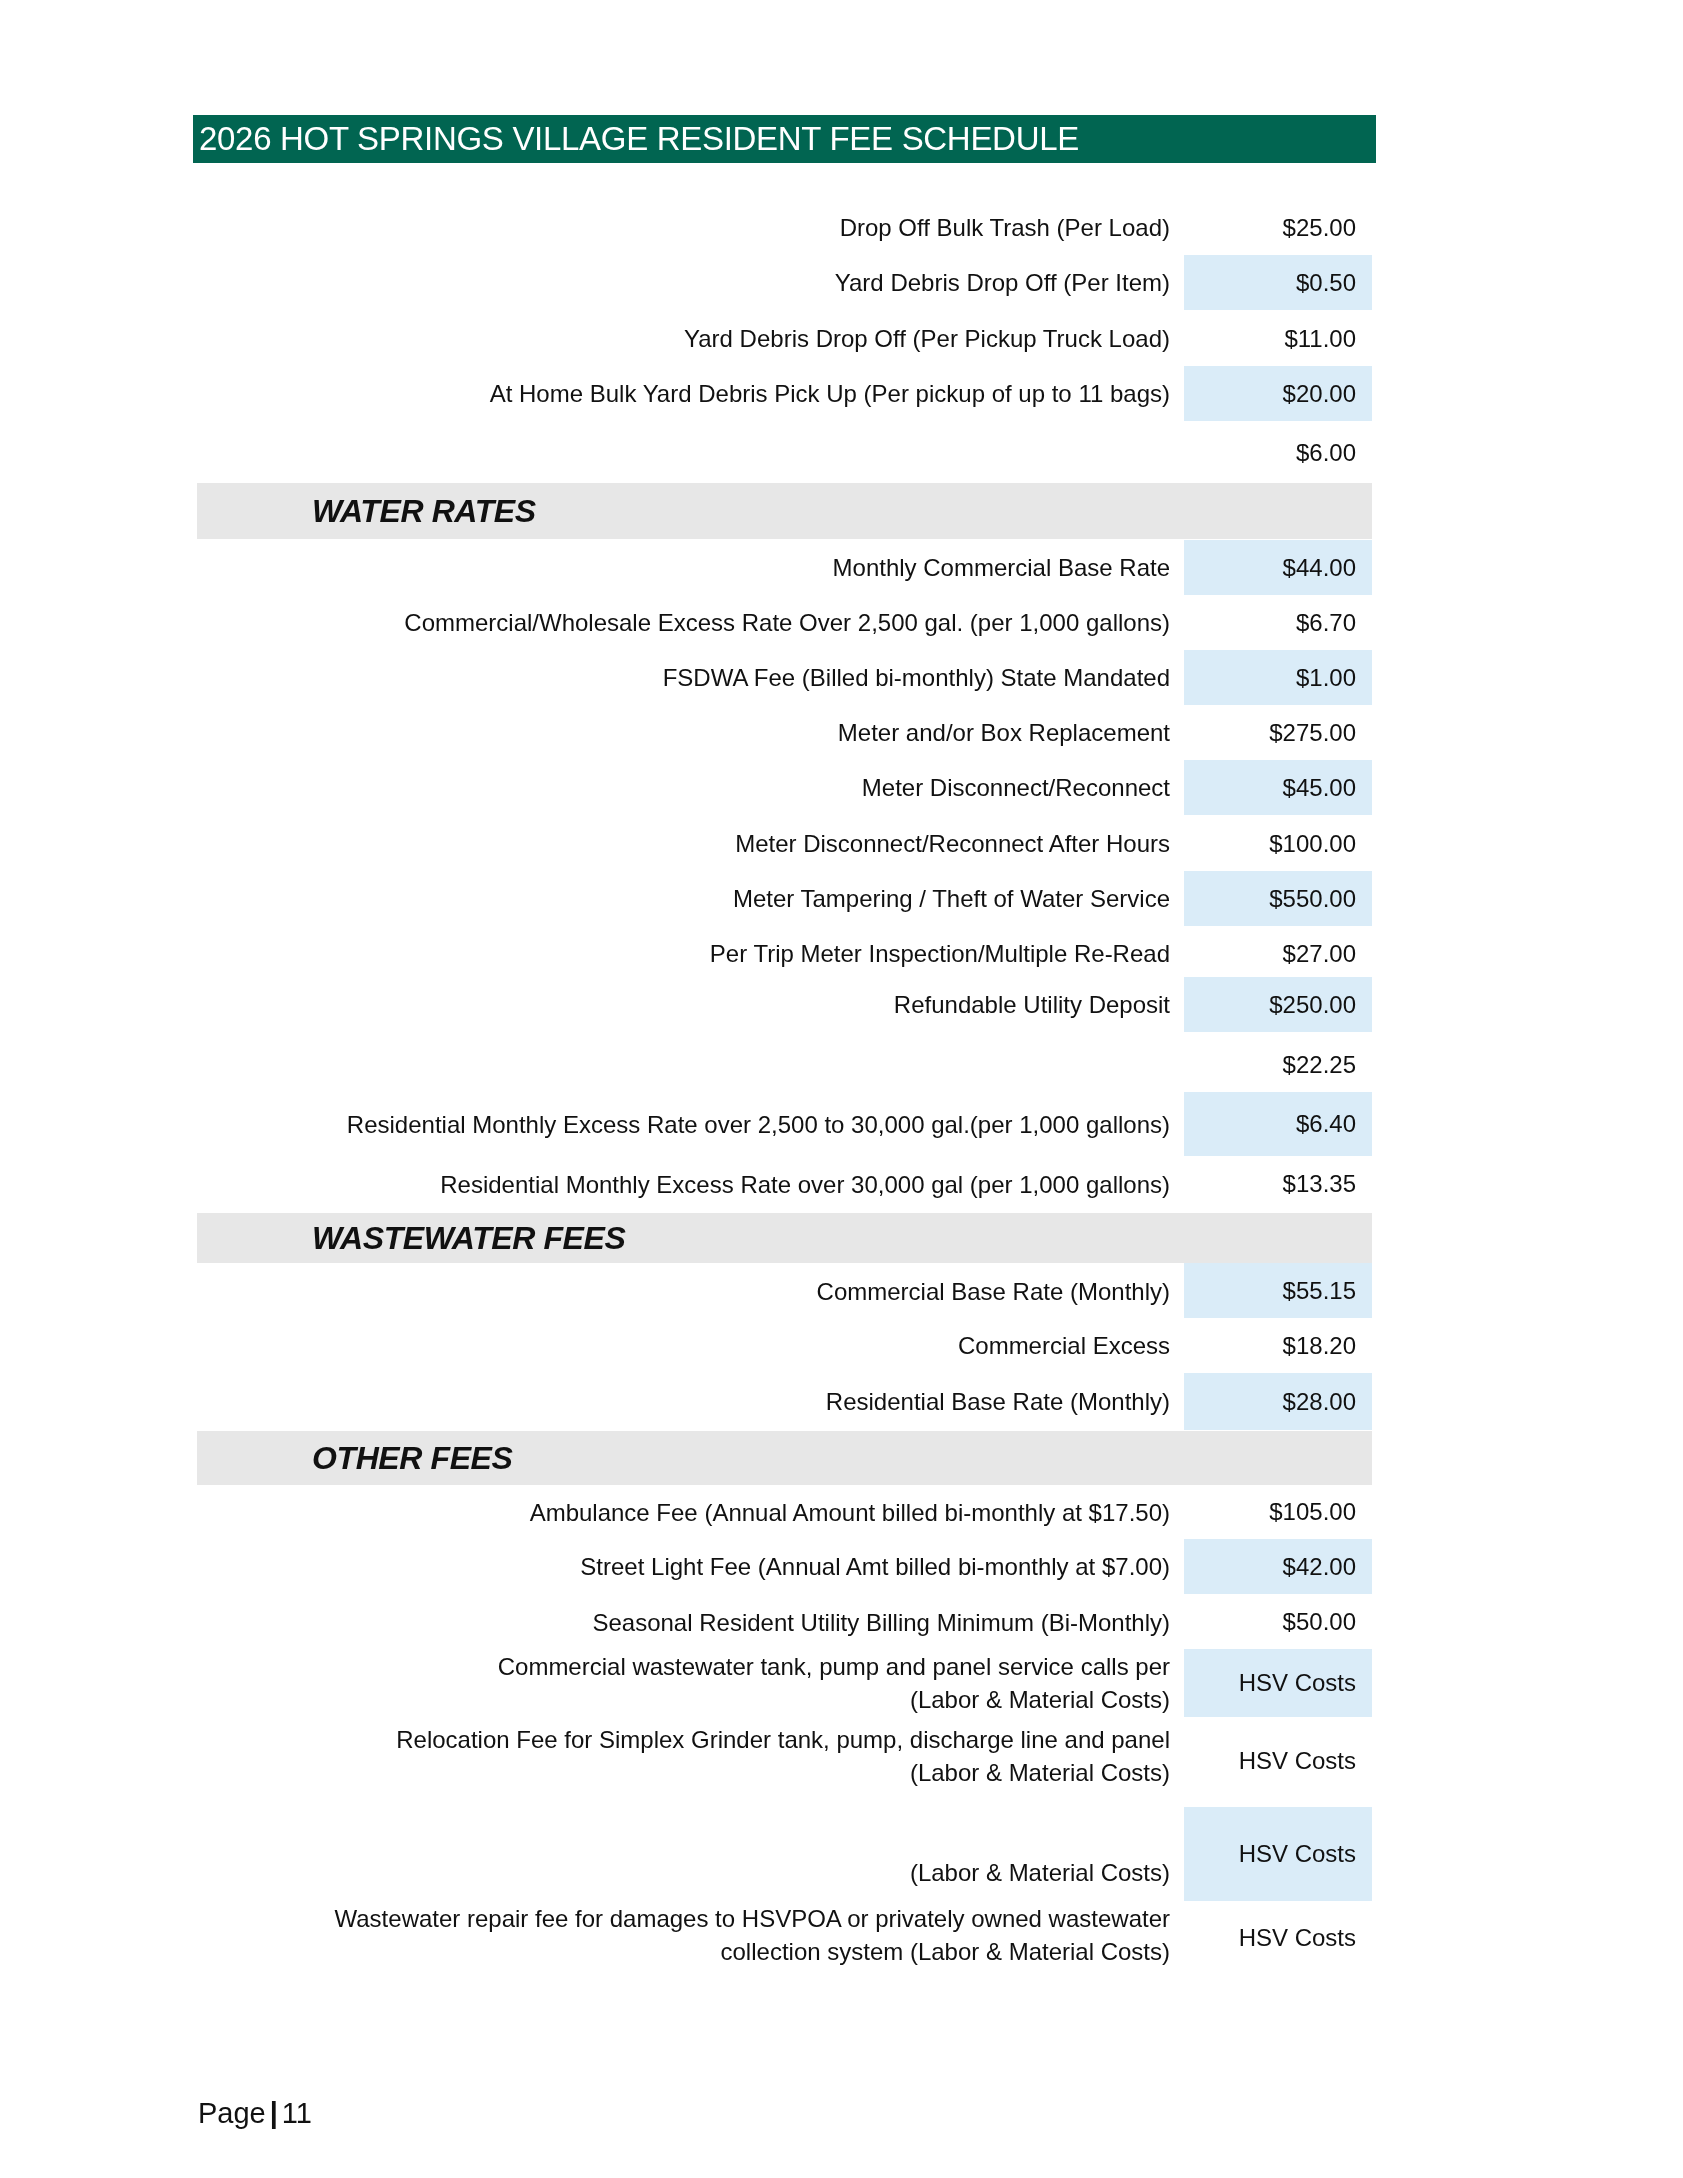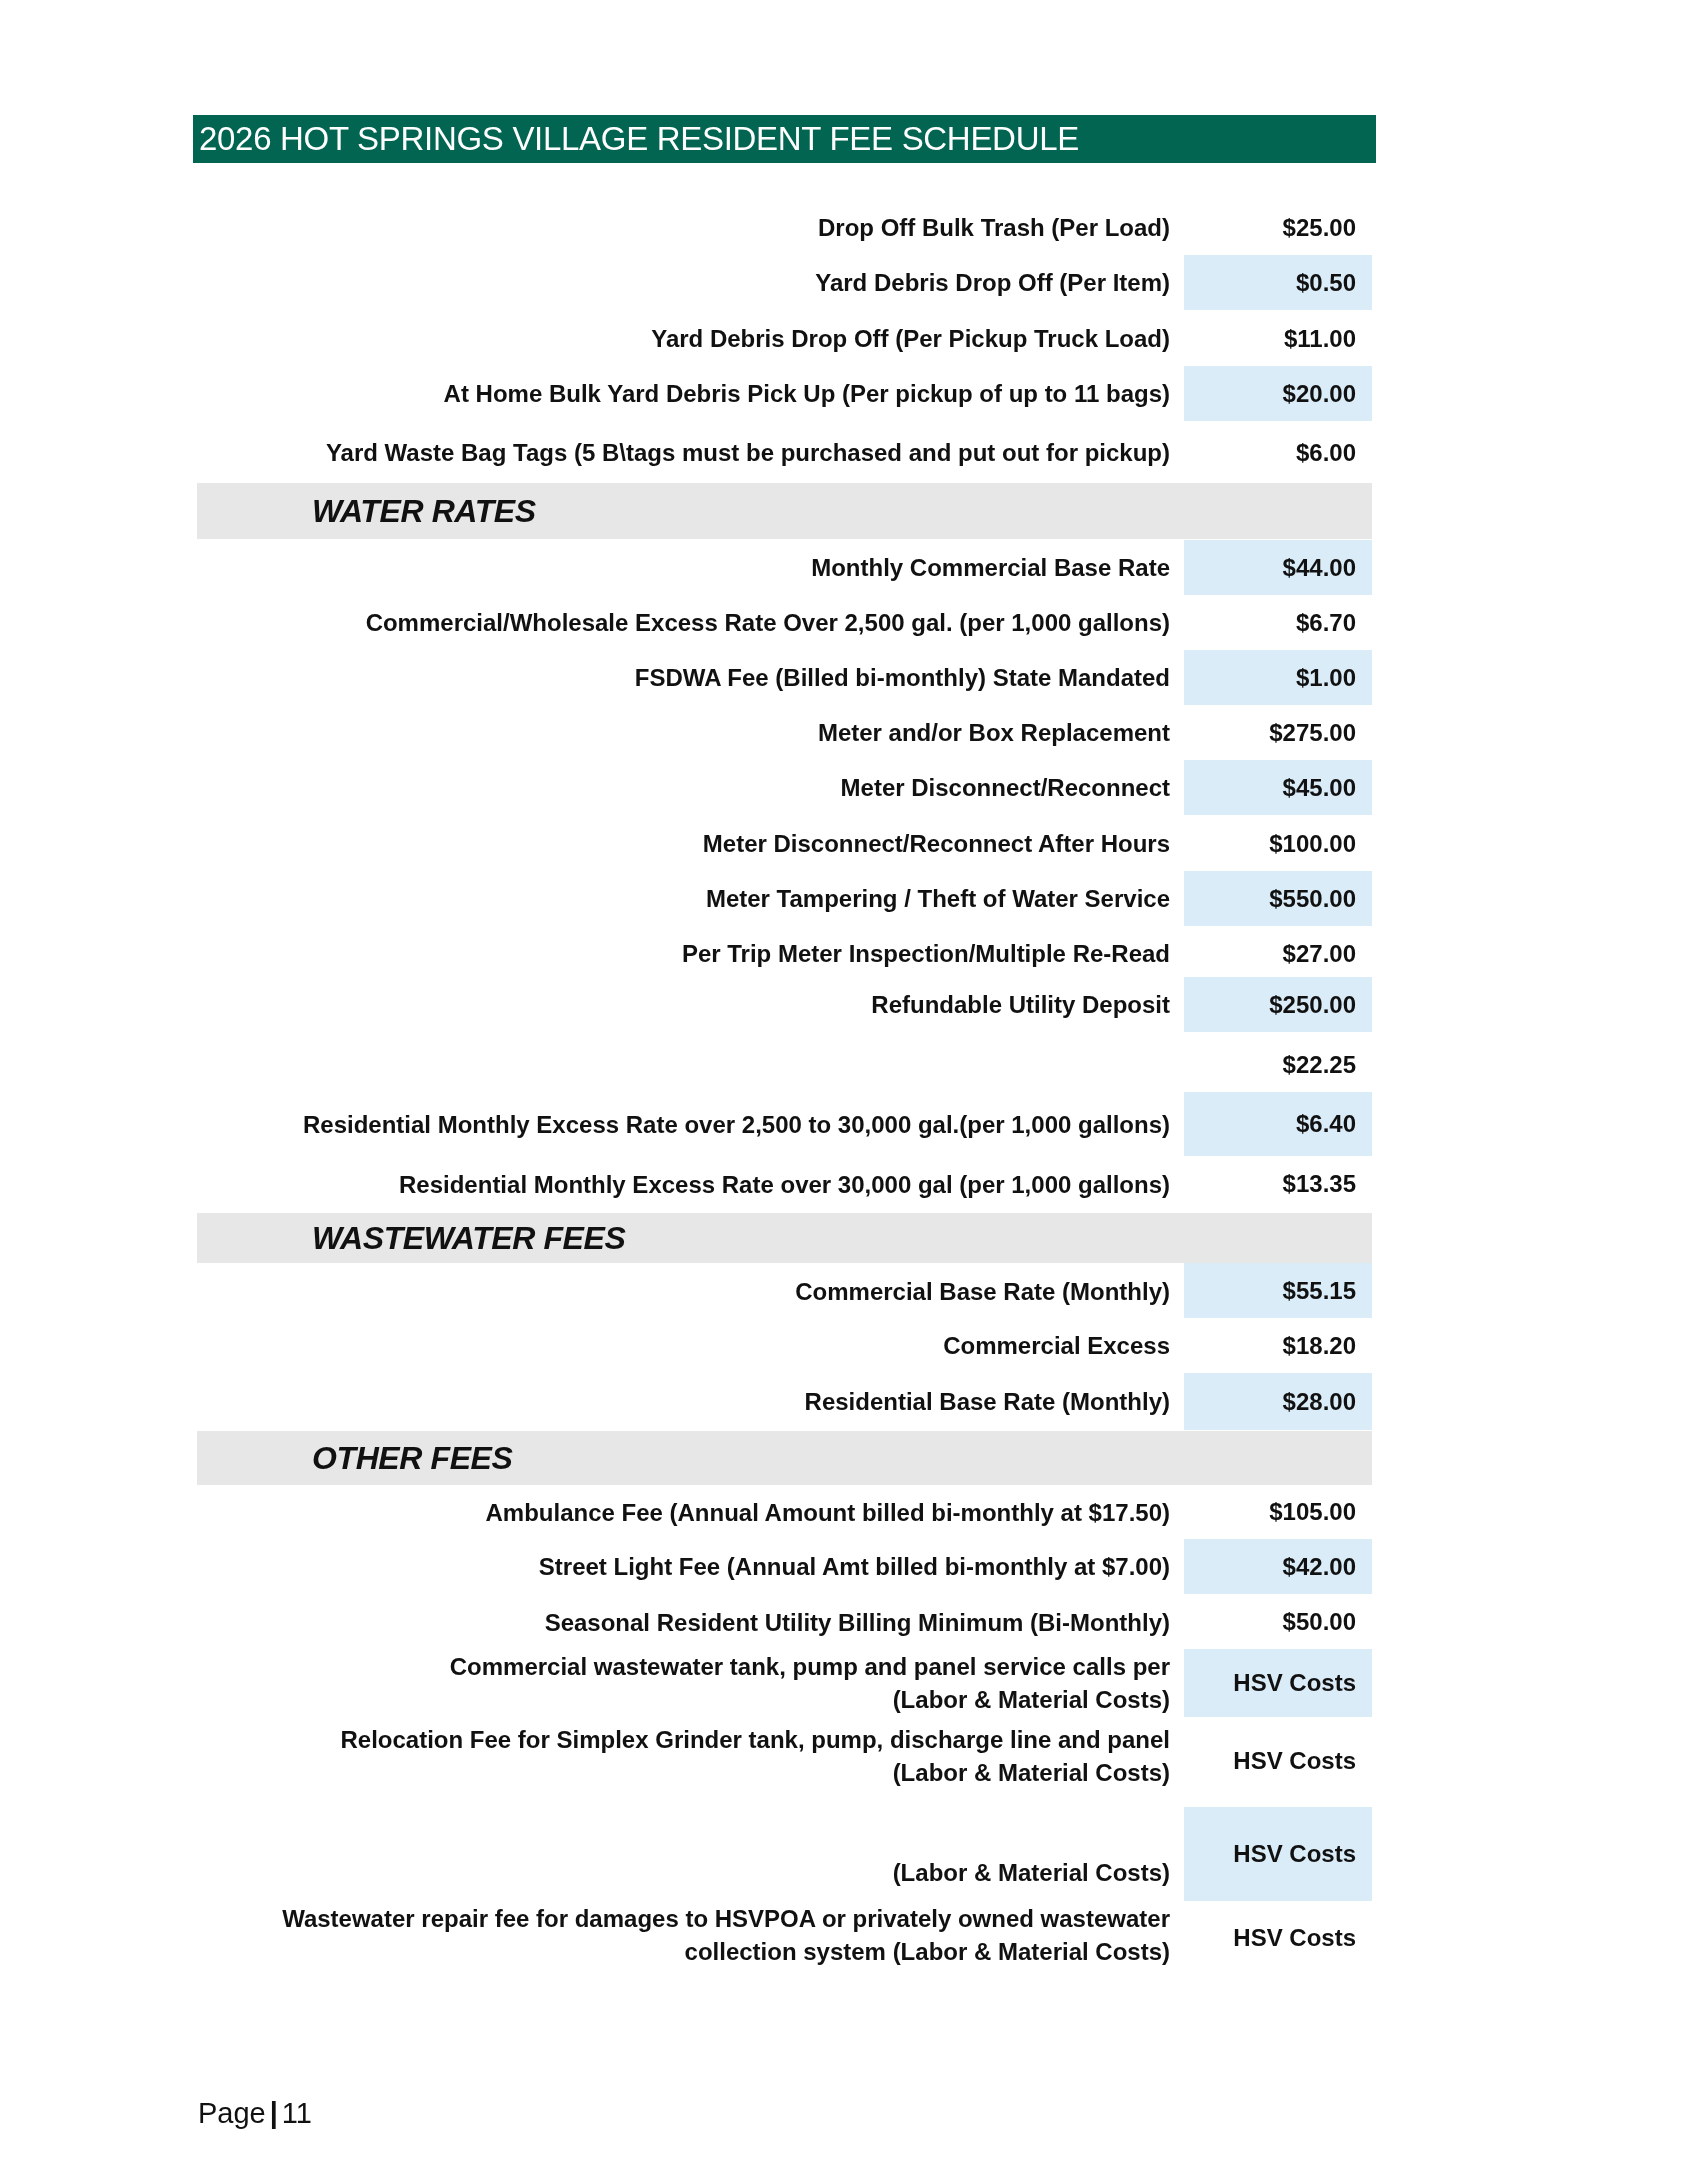--- a/index.html
+++ b/index.html
@@ -1,21 +1,21 @@
 <!DOCTYPE html>
 <html><head>
 <meta charset="utf-8">
 <style>
   html, body { margin: 0; padding: 0; background: #ffffff; }
   body { width: 1683px; height: 2178px; position: relative; overflow: hidden;
          font-family: "Liberation Sans", sans-serif; color: #111111; }
   .title-bar { position: absolute; left: 193px; top: 115px; width: 1183px; height: 48px;
                background: #016551; color: #ffffff; font-size: 33px; line-height: 48px;
                padding-left: 6px; box-sizing: border-box; letter-spacing: -0.3px; }
-  .row { position: absolute; left: 197px; width: 1175px; font-weight: bold; }
+  .row { position: absolute; left: 197px; width: 1175px; }
   .row .label { position: absolute; right: 202px; text-align: right; font-size: 24px;
                 line-height: 33px; white-space: nowrap; }
   .row .value { position: absolute; right: 0; width: 188px; box-sizing: border-box;
                 padding-right: 16px; text-align: right; font-size: 24px; height: 100%; }
   .row .value.shaded { background: #daecf8; }
   .row .value span { position: absolute; right: 16px; top: 50%; transform: translateY(-50%); white-space: nowrap; }
   .band { position: absolute; left: 197px; width: 1175px; background: #e7e7e7; }
   .band .band-label { position: absolute; left: 115px; top: 50%; transform: translateY(-50%);
                       font-size: 32px; font-weight: bold; font-style: italic; letter-spacing: -0.4px; }
   .footer { position: absolute; left: 198px; top: 2097px; font-size: 29px; }
@@ -44,21 +44,20 @@
       <span>$11.00</span>
     </div>
 </div>
 <div class="row" style="top:366px;height:55px;">
   <span class="label" style="top:11px;">At Home Bulk Yard Debris Pick Up (Per pickup of up to 11 bags)</span>
   <div class="value shaded">
       <span>$20.00</span>
     </div>
 </div>
 <div class="row" style="top:424px;height:57px;">
-  <span class="label" style="top:12px;">Yard Waste Bag Tags (5 B\tags must be purchased and put out for pickup)</span>
   <div class="value">
       <span>$6.00</span>
     </div>
 </div>
 
 <div class="band" style="top:483px;height:56px;">
   <span class="band-label">WATER RATES</span>
 </div>
 
 <div class="row" style="top:540px;height:55px;">

